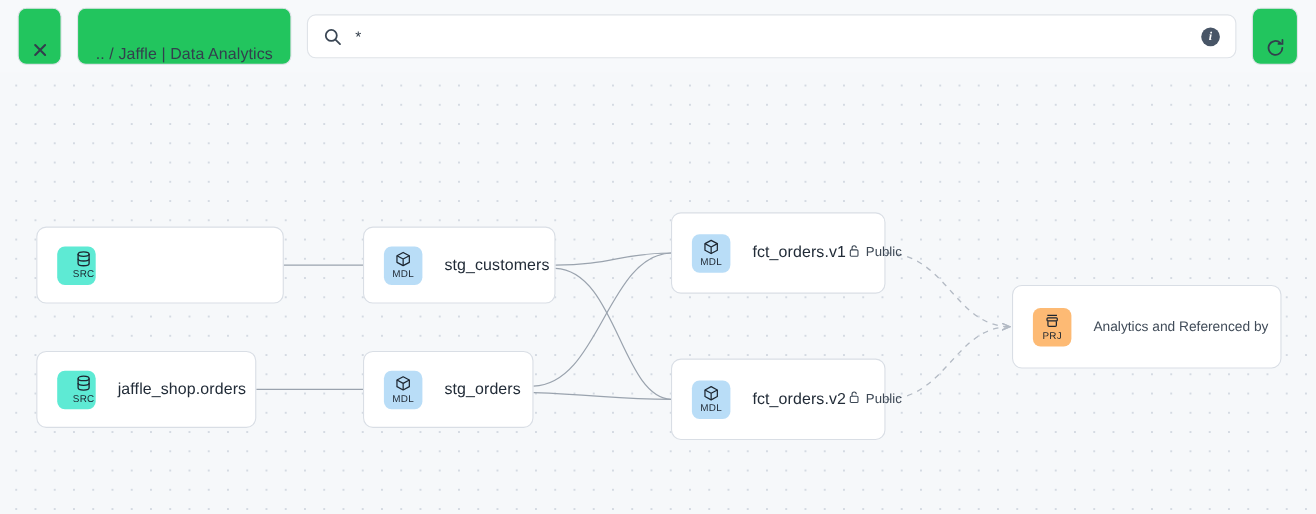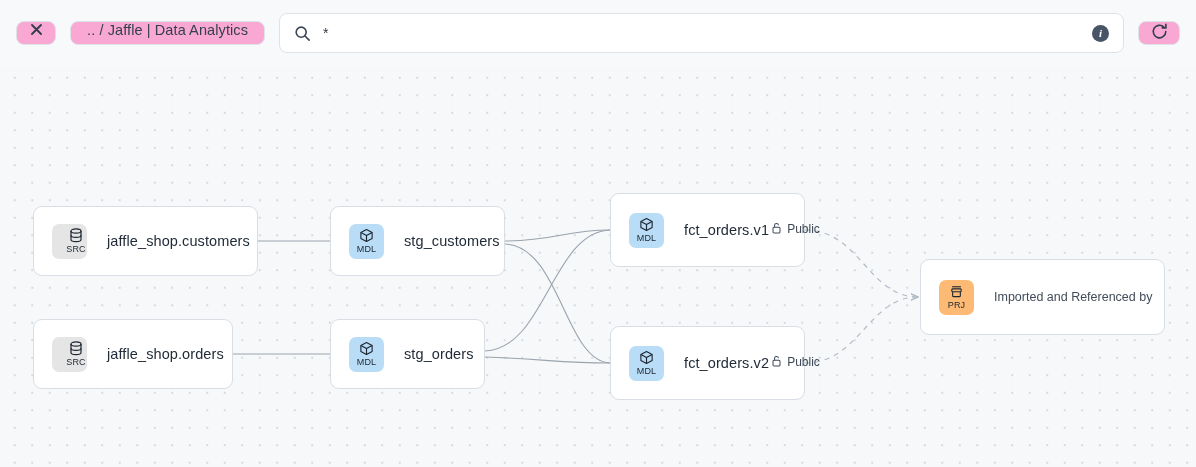--- a/index.html
+++ b/index.html
@@ -15,25 +15,25 @@
   
   .toolbar {
     position: absolute; top: 0; left: 0;
     width: 1196px; height: 66px;
     background: #f7f9fb;
     display: flex; align-items: center;
     padding: 0 16px; gap: 14px;
     z-index: 5;
   }
   .tb-btn {
-    background: #f9a8d4;
+    background: #22c55e;
     border: 1px solid #dfe3e8;
     border-radius: 8px;
-    height: 24px;
-    display: flex; align-items: flex-start; justify-content: center;
+    height: 52px;
+    display: flex; align-items: flex-end; justify-content: center;
     color: #2f3a४5;
     cursor: pointer;
   }
   .close-btn { width: 40px; color: #323e4c; }
   .breadcrumb {
     padding: 0 16px;
     font-size: 14.5px;
     color: #333f4d;
     white-space: nowrap;
     letter-spacing: .1px;
@@ -100,21 +100,21 @@
     flex: 0 0 auto;
   }
   .badge .bgl { line-height: 0; }
   .badge .btxt {
     font-size: 9px;
     font-family: "Liberation Sans", sans-serif;
     color: #1d2630;
     letter-spacing: .2px;
     margin-top: 1px;
   }
-  .badge-src { background: #e5e5e5; padding-left: 13px; }
+  .badge-src { background: #5eead4; padding-left: 13px; }
   .badge-mdl { background: #b9ddf7; }
   .badge-prj { background: #fdba74; }
 
   .node-text { display: flex; flex-direction: row; gap: 2px; }
   .node-title { font-size: 14.5px; color: #222c38; white-space: nowrap; letter-spacing:.1px; }
   .node-sub {
     font-size: 12px; color: #3d4855;
     display: flex; gap: 5px; white-space: nowrap;
   }
   .node-caption { font-size: 12.5px; color: #414c59; white-space: nowrap; }
@@ -193,23 +193,20 @@
       <div class="badge badge-src">
         <span class="bgl">
           <svg width="14" height="15" viewBox="0 0 14 15" fill="none" stroke="#1d2630" stroke-width="1.2">
             <ellipse cx="7" cy="3" rx="5" ry="2.1"></ellipse>
             <path d="M2,3 L2,11.5 C2,12.7 4.2,13.6 7,13.6 C9.8,13.6 12,12.7 12,11.5 L12,3"></path>
             <path d="M2,7.2 C2,8.4 4.2,9.3 7,9.3 C9.8,9.3 12,8.4 12,7.2"></path>
           </svg>
         </span>
         <span class="btxt">SRC</span>
       </div>
-      <div class="node-text">
-        <div class="node-title">jaffle_shop.customers</div>
-      </div>
     </div>
 
     <div class="node" style="left:33px; top:253px; width:200px; height:70px;">
       <div class="badge badge-src">
         <span class="bgl">
           <svg width="14" height="15" viewBox="0 0 14 15" fill="none" stroke="#1d2630" stroke-width="1.2">
             <ellipse cx="7" cy="3" rx="5" ry="2.1"></ellipse>
             <path d="M2,3 L2,11.5 C2,12.7 4.2,13.6 7,13.6 C9.8,13.6 12,12.7 12,11.5 L12,3"></path>
             <path d="M2,7.2 C2,8.4 4.2,9.3 7,9.3 C9.8,9.3 12,8.4 12,7.2"></path>
           </svg>
@@ -304,18 +301,18 @@
         <span class="bgl">
           <svg width="15" height="14" viewBox="0 0 16 15" fill="none" stroke="#1d2630" stroke-width="1.2" stroke-linejoin="round">
             <path d="M3.3,1.9 L12.7,1.9"></path>
             <rect x="3.0" y="4.2" width="10" height="3.0" rx="0.9"></rect>
             <path d="M3.9,7.6 L3.9,11.4 A1.1,1.1 0 0 0 5.0,12.5 L11,12.5 A1.1,1.1 0 0 0 12.1,11.4 L12.1,7.6"></path>
           </svg>
         </span>
         <span class="btxt">PRJ</span>
       </div>
       <div class="node-text">
-        <div class="node-caption">Imported and Referenced by</div>
+        <div class="node-caption">Analytics and Referenced by</div>
       </div>
     </div>
 
   </div>
 </div>
 
 </body></html>

